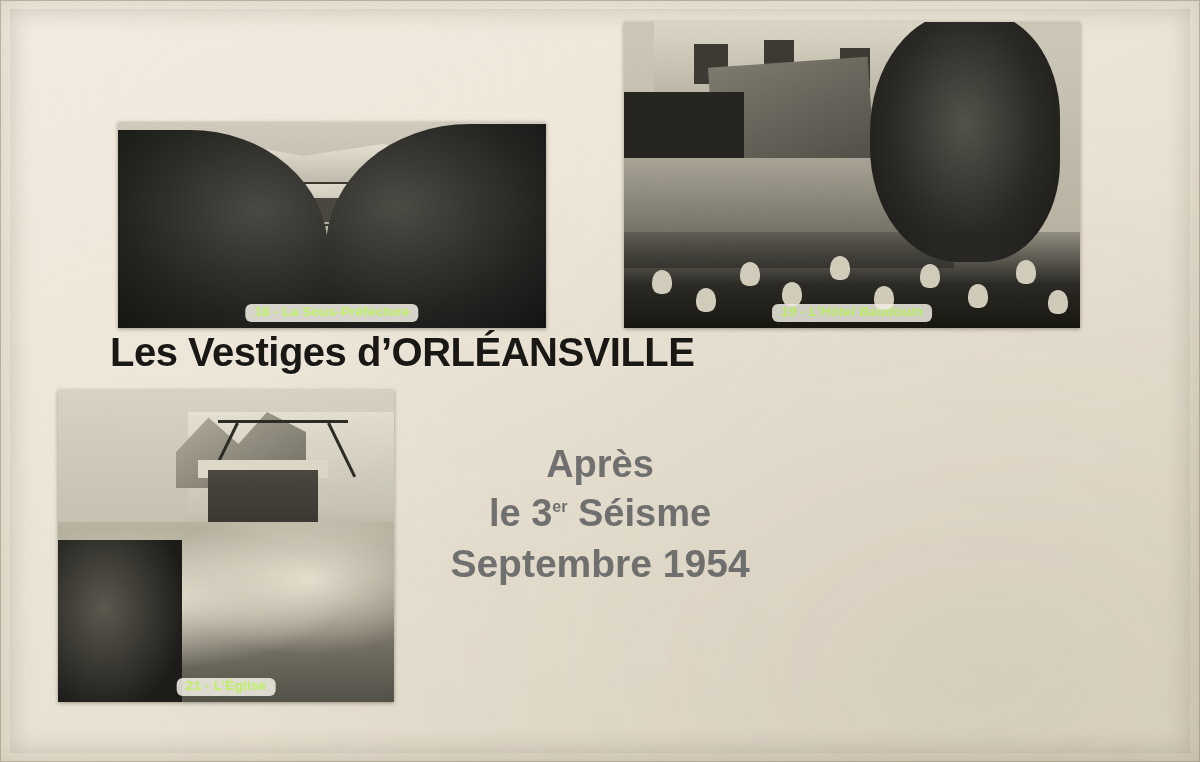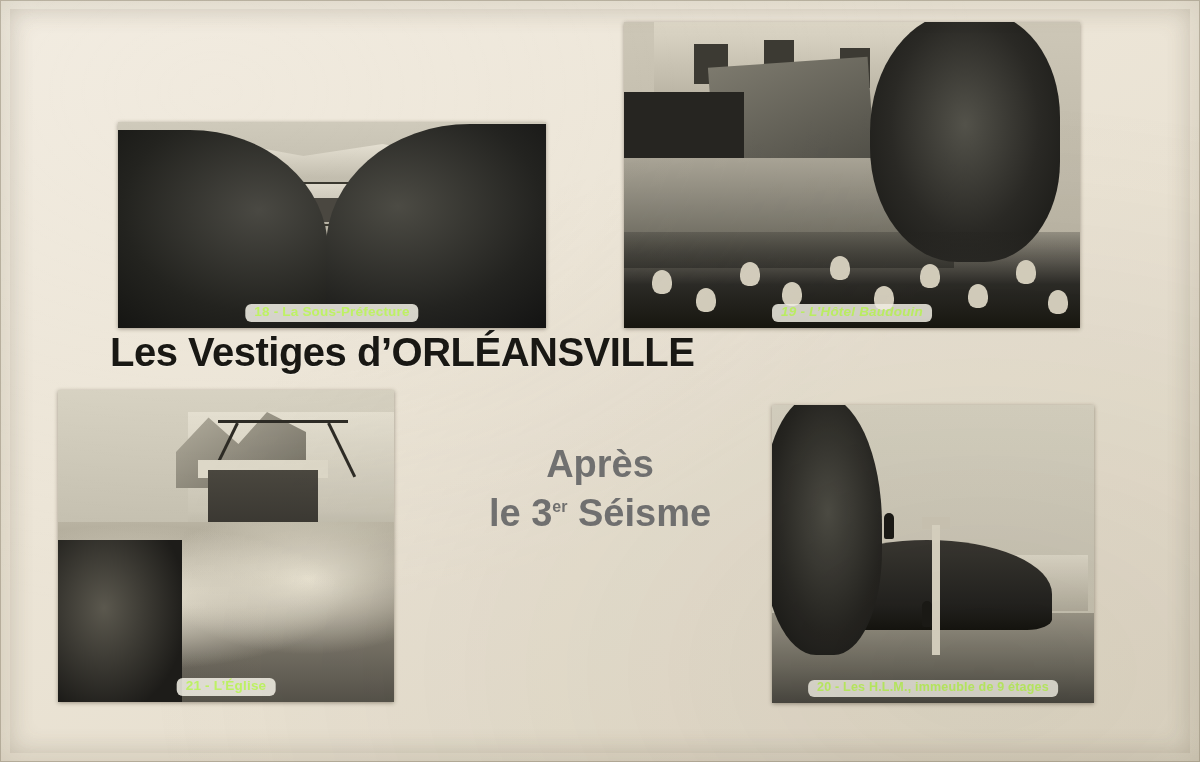--- a/index.html
+++ b/index.html
@@ -307,30 +307,19 @@
     <div class="eg-porch-roof"></div>
     <div class="eg-porch"></div>
     <div class="eg-rubble"></div>
     <div class="eg-dark-left"></div>
     <div class="cap">21 - L’Église</div>
   </div>
 
   <div class="subtitle">
     <div class="sub-line l1">Après</div>
     <div class="sub-line l2"><span>le 3</span><sup>er</sup><span> Séisme</span></div>
+    <div class="sub-line l4">Septembre 1954</div>
   </div>
 
-  <div class="photo" id="photo-hlm">
-    <div class="sky"></div>
-    <div class="hl-house"></div>
-    <div class="hl-ground"></div>
-    <div class="hl-slab"></div>
-    <div class="hl-post-top"></div>
-    <div class="hl-post"></div>
-    <div class="hl-fig" style="left:112px;top:108px;"></div>
-    <div class="hl-fig" style="left:150px;top:196px;"></div>
-    <div class="hl-tree"></div>
-    <div class="cap small">20 - Les H.L.M., immeuble de 9 étages</div>
-  </div>
 
   <div class="grain"></div>
   <div class="edge-wear"></div>
 </div>
 
 </body></html>

